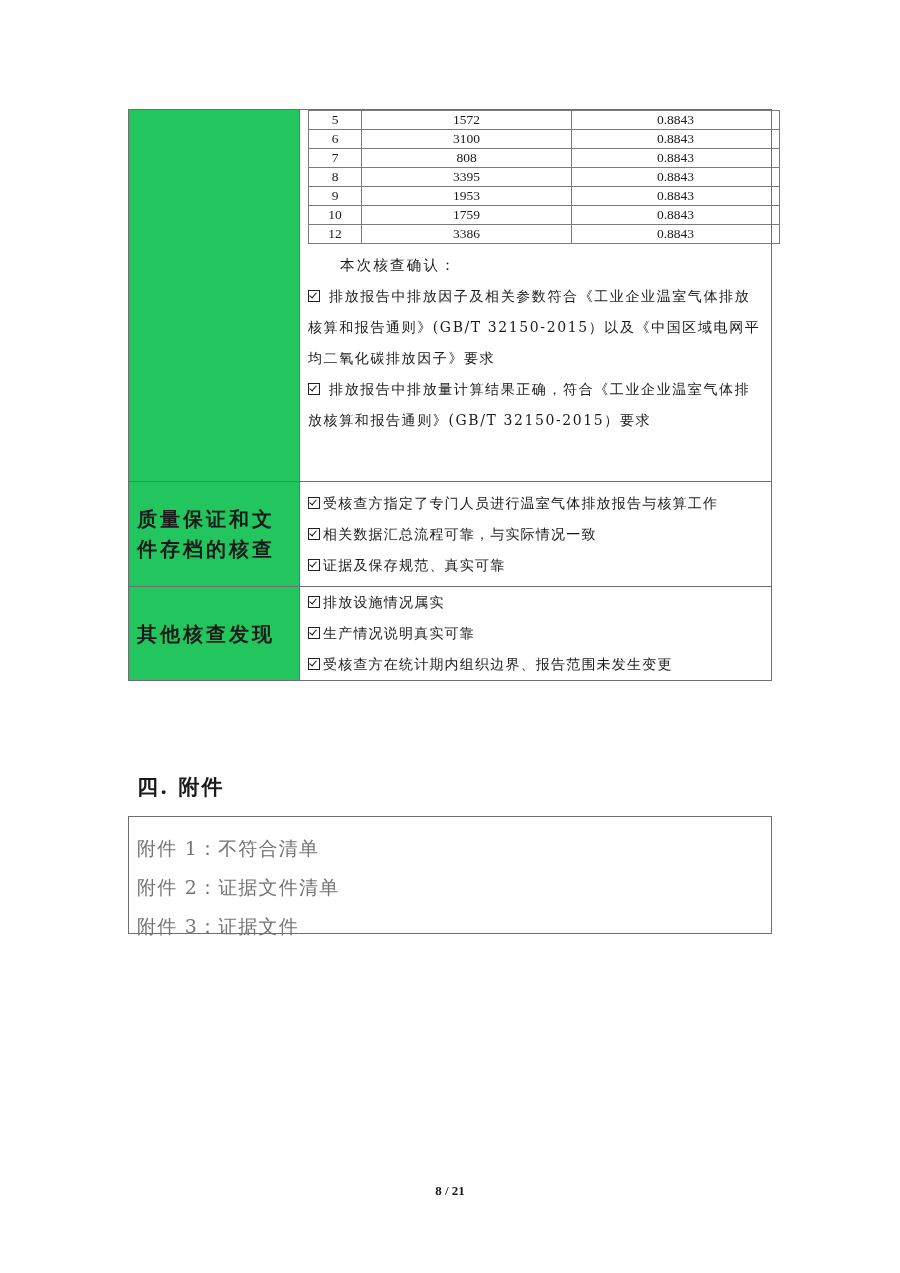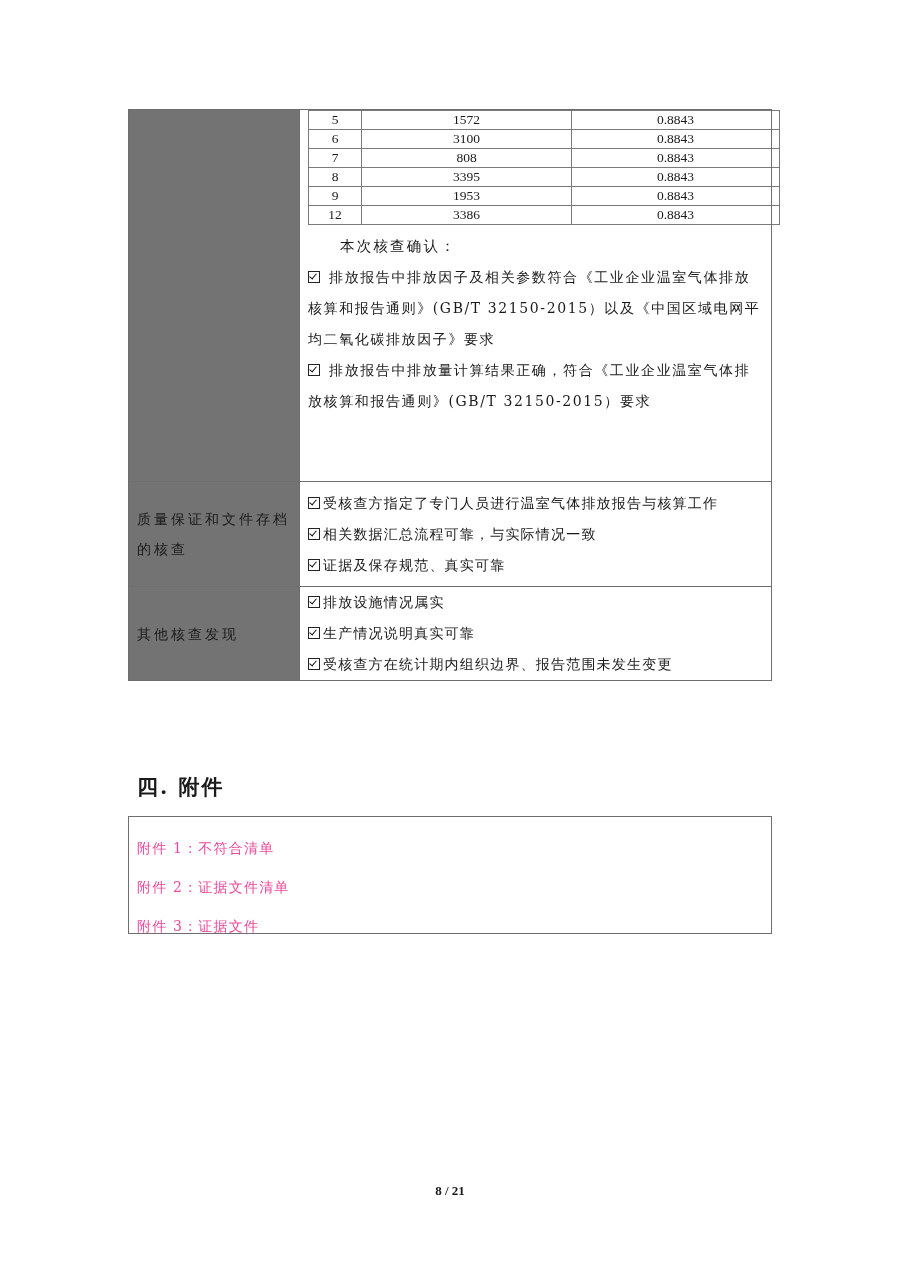--- a/index.html
+++ b/index.html
@@ -2,22 +2,22 @@
 <html><head>
   <meta charset="utf-8">
   <style>
     html, body { margin: 0; padding: 0; background: #ffffff; }
     body { width: 900px; height: 1273px; position: relative; overflow: hidden;
            font-family: "DejaVu Serif", "Liberation Serif", serif; color: #1a1a1a; }
 
     .outer { position: absolute; left: 128px; top: 109px; width: 644px;
              border-collapse: collapse; table-layout: fixed; }
     .outer td { border: 1px solid #6e6e6e; vertical-align: top; padding: 0; }
-    .outer td.label { background: #737373; width: 154px; font-weight: normal;
-                      font-size: 14px; letter-spacing: 3px; line-height: 30px;
+    .outer td.label { background: #22c55e; width: 154px; font-weight: bold;
+                      font-size: 20px; letter-spacing: 3px; line-height: 30px;
                       padding: 0 8px; vertical-align: middle; }
     .outer td.content { padding: 0 8px; font-size: 14px; }
 
     .inner { width: 472px; border-collapse: collapse; table-layout: fixed; margin: 0 0 0 0; }
     .inner td { border: 1px solid #7a7a7a; text-align: center; font-size: 13.5px;
                 height: 18px; line-height: 18px; padding: 0; vertical-align: middle;
                 font-family: "Liberation Serif", serif; }
     .inner col.c1 { width: 53px; }
     .inner col.c2 { width: 210px; }
 
@@ -27,21 +27,21 @@
     .item.tight { line-height: 19px; }
     .chk { display: inline-block; width: 10px; height: 10px; border: 1.5px solid #222;
            position: relative; margin-right: 3px; vertical-align: -1px; }
     .chk::after { content: ""; position: absolute; left: 2px; top: 0px; width: 3px; height: 6px;
                   border-right: 1.6px solid #111; border-bottom: 1.6px solid #111; transform: rotate(40deg); }
 
     .section-title { position: absolute; left: 137px; top: 773px; font-size: 21px;
                      font-weight: bold; letter-spacing: 2px; margin: 0; }
     .attach-box { position: absolute; left: 128px; top: 816px; width: 644px; height: 118px;
                   border: 1px solid #6e6e6e; box-sizing: border-box; padding: 12px 8px 0 8px; }
-    .attach-item { font-size: 14px; line-height: 39px; letter-spacing: 1.2px; color: #ec4899; }
+    .attach-item { font-size: 19px; line-height: 39px; letter-spacing: 1.2px; color: #737373; }
 
     .page-num { position: absolute; left: 0; width: 900px; top: 1183px; text-align: center;
                 font-weight: bold; font-size: 13px; font-family: "Liberation Serif", serif; }
   </style>
 </head>
 <body>
 
 <table class="outer">
   <tbody>
       <tr style="height:372px;">
@@ -70,20 +70,25 @@
           <td>0.8843</td>
         </tr>
         <tr>
           <td>8</td>
           <td>3395</td>
           <td>0.8843</td>
         </tr>
         <tr>
           <td>9</td>
           <td>1953</td>
+          <td>0.8843</td>
+        </tr>
+        <tr>
+          <td>10</td>
+          <td>1759</td>
           <td>0.8843</td>
         </tr>
         <tr>
           <td>12</td>
           <td>3386</td>
           <td>0.8843</td>
         </tr>
       </tbody>
           </table>
       <div class="confirm">本次核查确认：</div>

